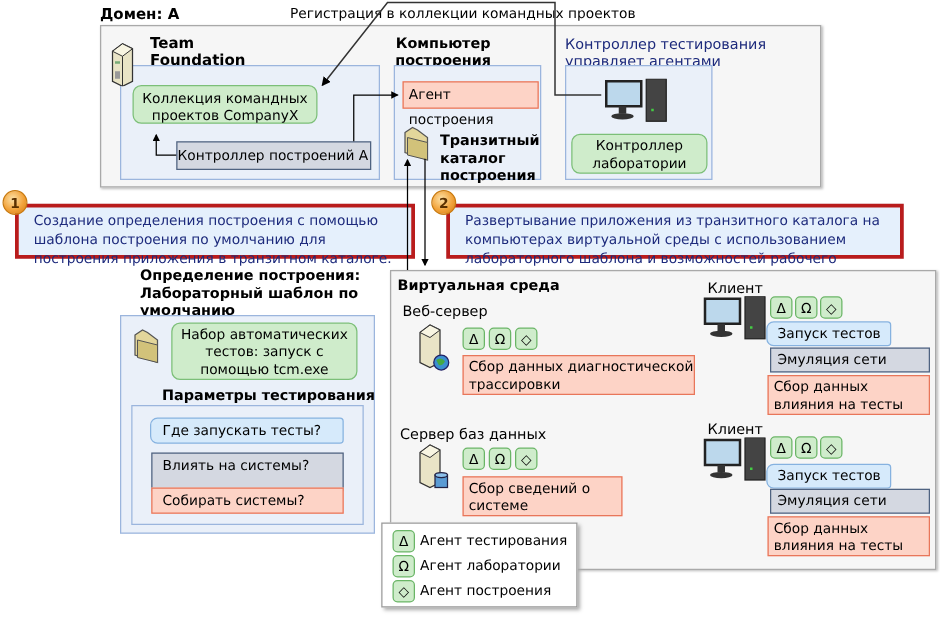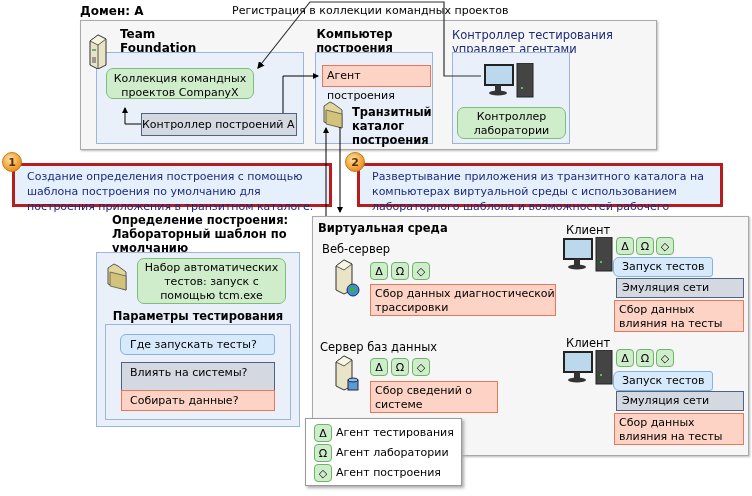--- a/index.html
+++ b/index.html
@@ -72,25 +72,25 @@
 
 <div class="abs bold txt" style="left:112px;top:213px;width:178px;font-size:11.5px;">Определение построения: Лабораторный шаблон по умолчанию</div>
 <div class="abs inner" style="left:96px;top:252px;width:204px;height:175px;"></div>
 <div class="abs" style="left:106px;top:262px;">
   <svg width="22" height="30" viewBox="0 0 22 30">
       <polygon points="2,6 8,2 12,4 20,10 20,28 2,22" fill="#e3d69b" stroke="#555" stroke-width="1"></polygon>
       <polygon points="4,10 20,14 20,28 4,24" fill="#d2c27a" stroke="#555" stroke-width="0.8"></polygon>
     </svg>
 </div>
 <div class="abs green txt" style="left:137px;top:258px;width:149px;height:46px;padding-top:2px;">Набор автоматических тестов: запуск с помощью tcm.exe</div>
-<div class="abs bold" style="left:96px;top:309px;width:204px;text-align:center;font-size:11.5px;">Параметры тестирования</div>
+<div class="abs bold" style="left:96px;top:309px;width:204px;text-align:right;font-size:11.5px;">Параметры тестирования</div>
 <div class="abs inner" style="left:105px;top:324px;width:186px;height:96px;"></div>
 <div class="abs blue-flag" style="left:120px;top:334px;width:155px;height:21px;line-height:19px;padding-left:9px;">Где запускать тесты?</div>
 <div class="abs gray" style="left:121px;top:362px;width:154px;height:31px;line-height:19px;padding-left:8px;">Влиять на системы?</div>
-<div class="abs red" style="left:121px;top:390px;width:154px;height:21px;line-height:19px;padding-left:8px;">Собирать данные?</div>
+<div class="abs red" style="left:121px;top:390px;width:154px;height:21px;line-height:19px;padding-left:8px;">Собирать системы?</div>
 
 <div class="abs outer" style="left:312px;top:216px;width:437px;height:240px;"></div>
 <div class="abs bold" style="left:318px;top:221px;font-size:11.5px;">Виртуальная среда</div>
 
 <div class="abs" style="left:322px;top:242px;font-size:11.5px;">Веб-сервер</div>
 <div class="abs" style="left:334px;top:258px;">
   <svg width="26" height="40" viewBox="0 0 26 40">
       <polygon points="2,8 10,2 18,6 18,32 10,36 2,32" fill="#e9e4c6" stroke="#333"></polygon>
       <polygon points="2,8 10,2 18,6 10,12" fill="#f8f5e2" stroke="#333" stroke-width="0.8"></polygon>
       <circle cx="19" cy="32" r="6" fill="#3b8fd0" stroke="#226"></circle>

